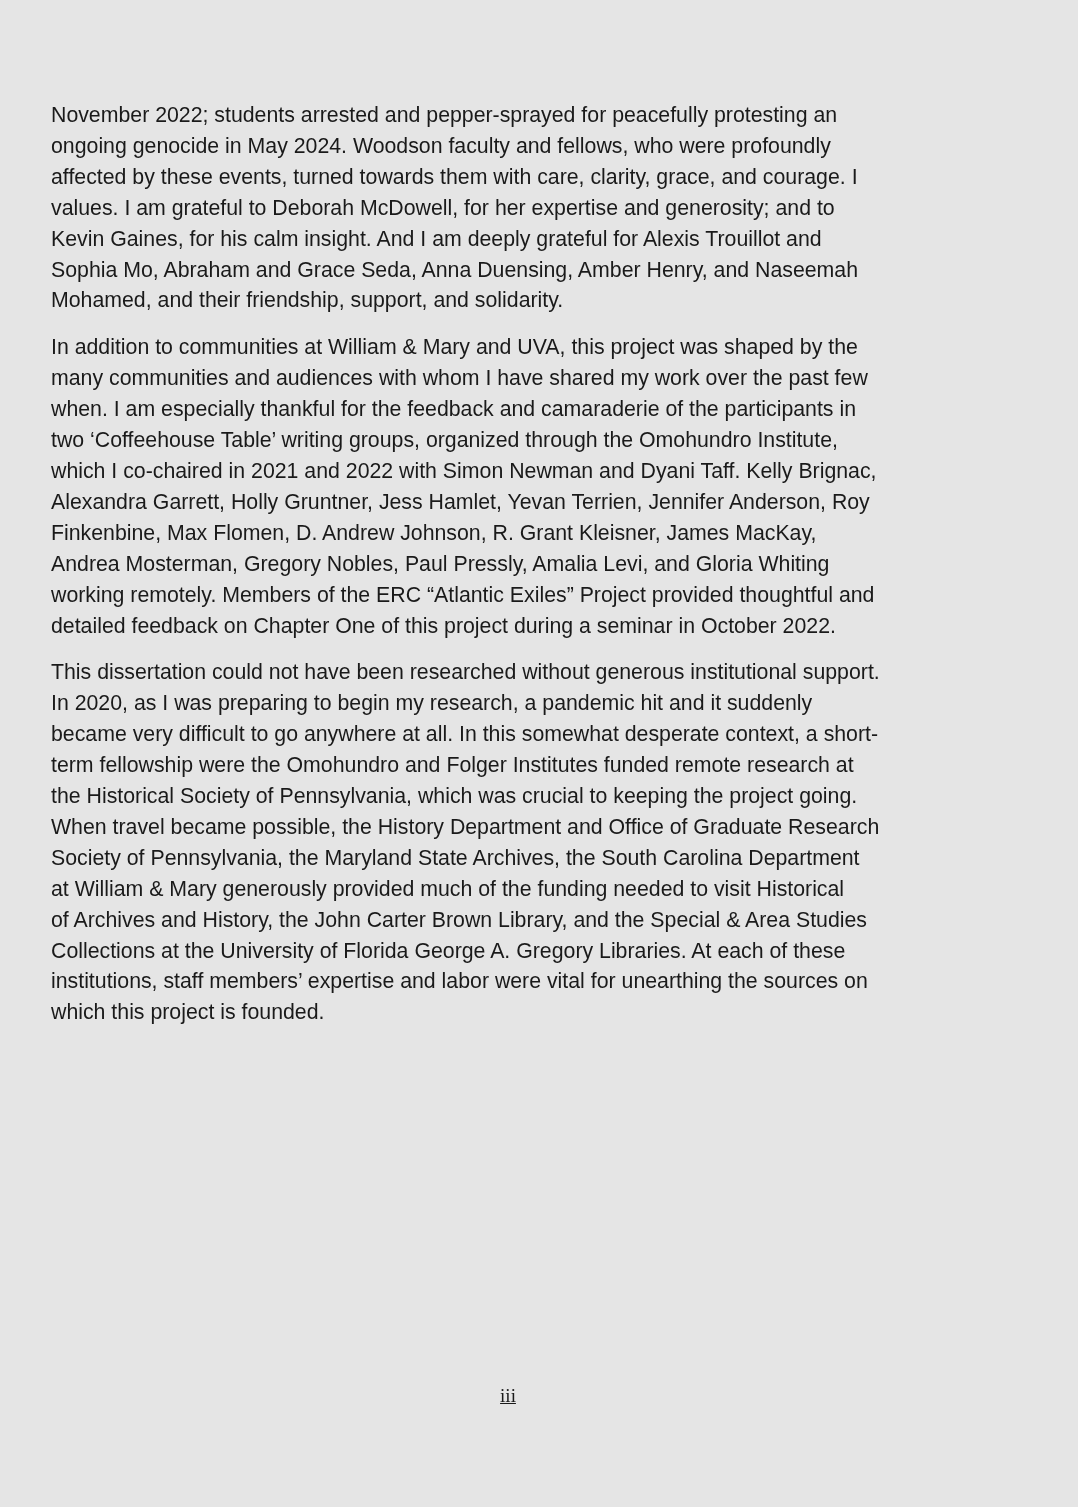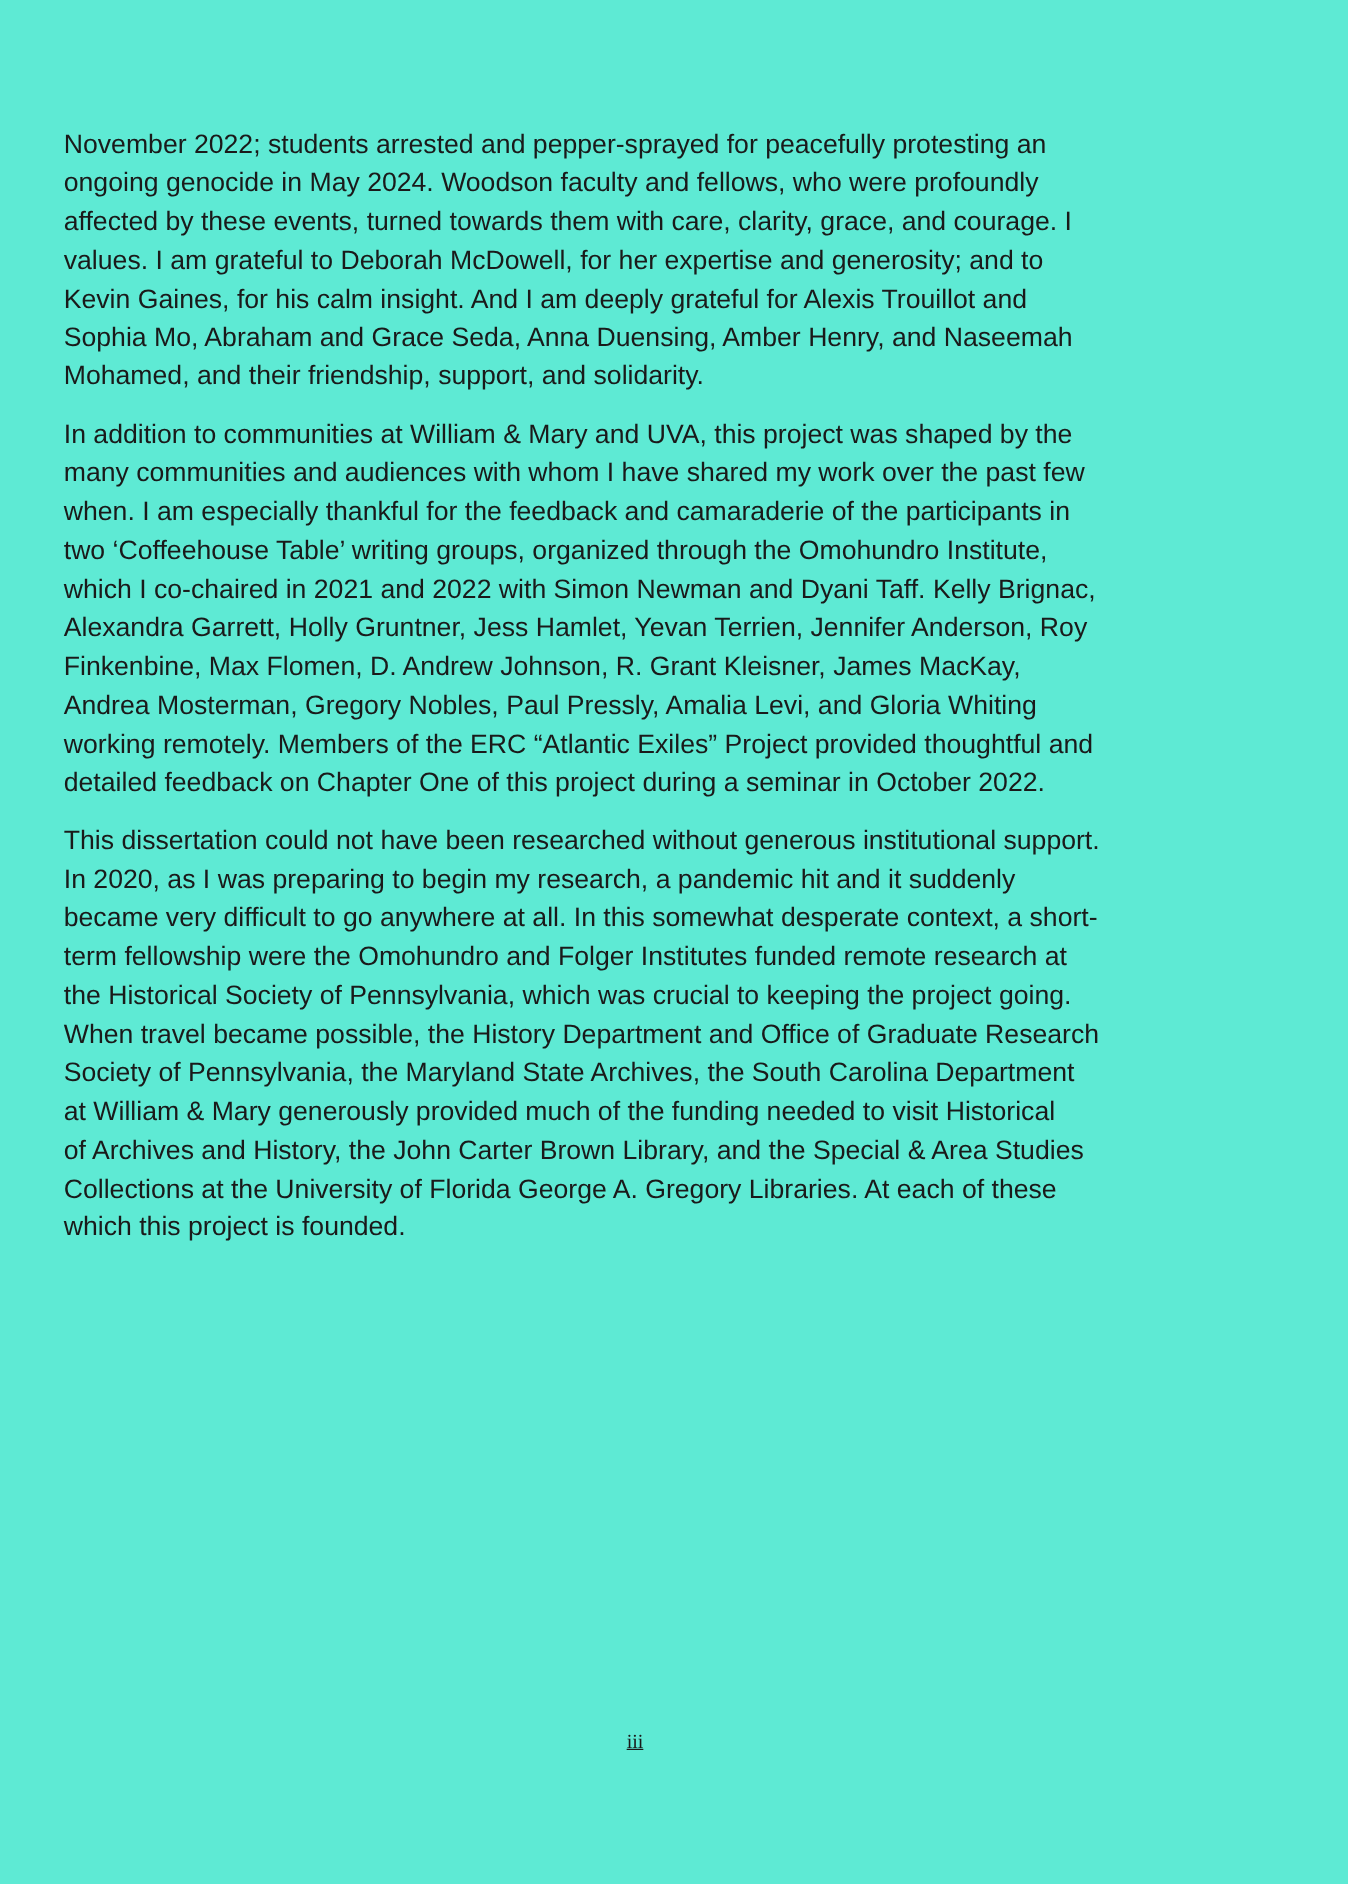--- a/index.html
+++ b/index.html
@@ -12,21 +12,21 @@
       height: 1507px;
       position: relative;
       overflow: hidden;
     }
     .page {
       position: absolute;
       left: 0;
       top: 0;
       width: 1078px;
       height: 1507px;
-      background: #5eead4;
+      background: #e5e5e5;
     }
     .body-text {
       position: absolute;
       left: 51px;
       top: 100px;
       width: 920px;
       font-family: "Liberation Sans", sans-serif;
       font-size: 21.3px;
       line-height: 30.9px;
       color: #1a1a1a;
@@ -38,21 +38,21 @@
       display: block;
       white-space: nowrap;
     }
     .page-number {
       position: absolute;
       left: 0;
       width: 1016px;
       top: 1385px;
       text-align: center;
       font-family: "Liberation Serif", serif;
-      font-size: 16px;
+      font-size: 19px;
       color: #1a1a1a;
       text-decoration: underline;
     }
   </style>
 </head>
 <body>
 
 <div class="page">
   <div class="body-text">
 
@@ -83,19 +83,20 @@
       <span class="line">This dissertation could not have been researched without generous institutional support.</span>
       <span class="line">In 2020, as I was preparing to begin my research, a pandemic hit and it suddenly</span>
       <span class="line">became very difficult to go anywhere at all. In this somewhat desperate context, a short-</span>
       <span class="line">term fellowship were the Omohundro and Folger Institutes funded remote research at</span>
       <span class="line">the Historical Society of Pennsylvania, which was crucial to keeping the project going.</span>
       <span class="line">When travel became possible, the History Department and Office of Graduate Research</span>
       <span class="line">Society of Pennsylvania, the Maryland State Archives, the South Carolina Department</span>
       <span class="line">at William &amp; Mary generously provided much of the funding needed to visit Historical</span>
       <span class="line">of Archives and History, the John Carter Brown Library, and the Special &amp; Area Studies</span>
       <span class="line">Collections at the University of Florida George A. Gregory Libraries. At each of these</span>
+      <span class="line">institutions, staff members’ expertise and labor were vital for unearthing the sources on</span>
       <span class="line">which this project is founded.</span>
     </p>
 
   </div>
 
   <div class="page-number">iii</div>
 </div>
 
 </body></html>

